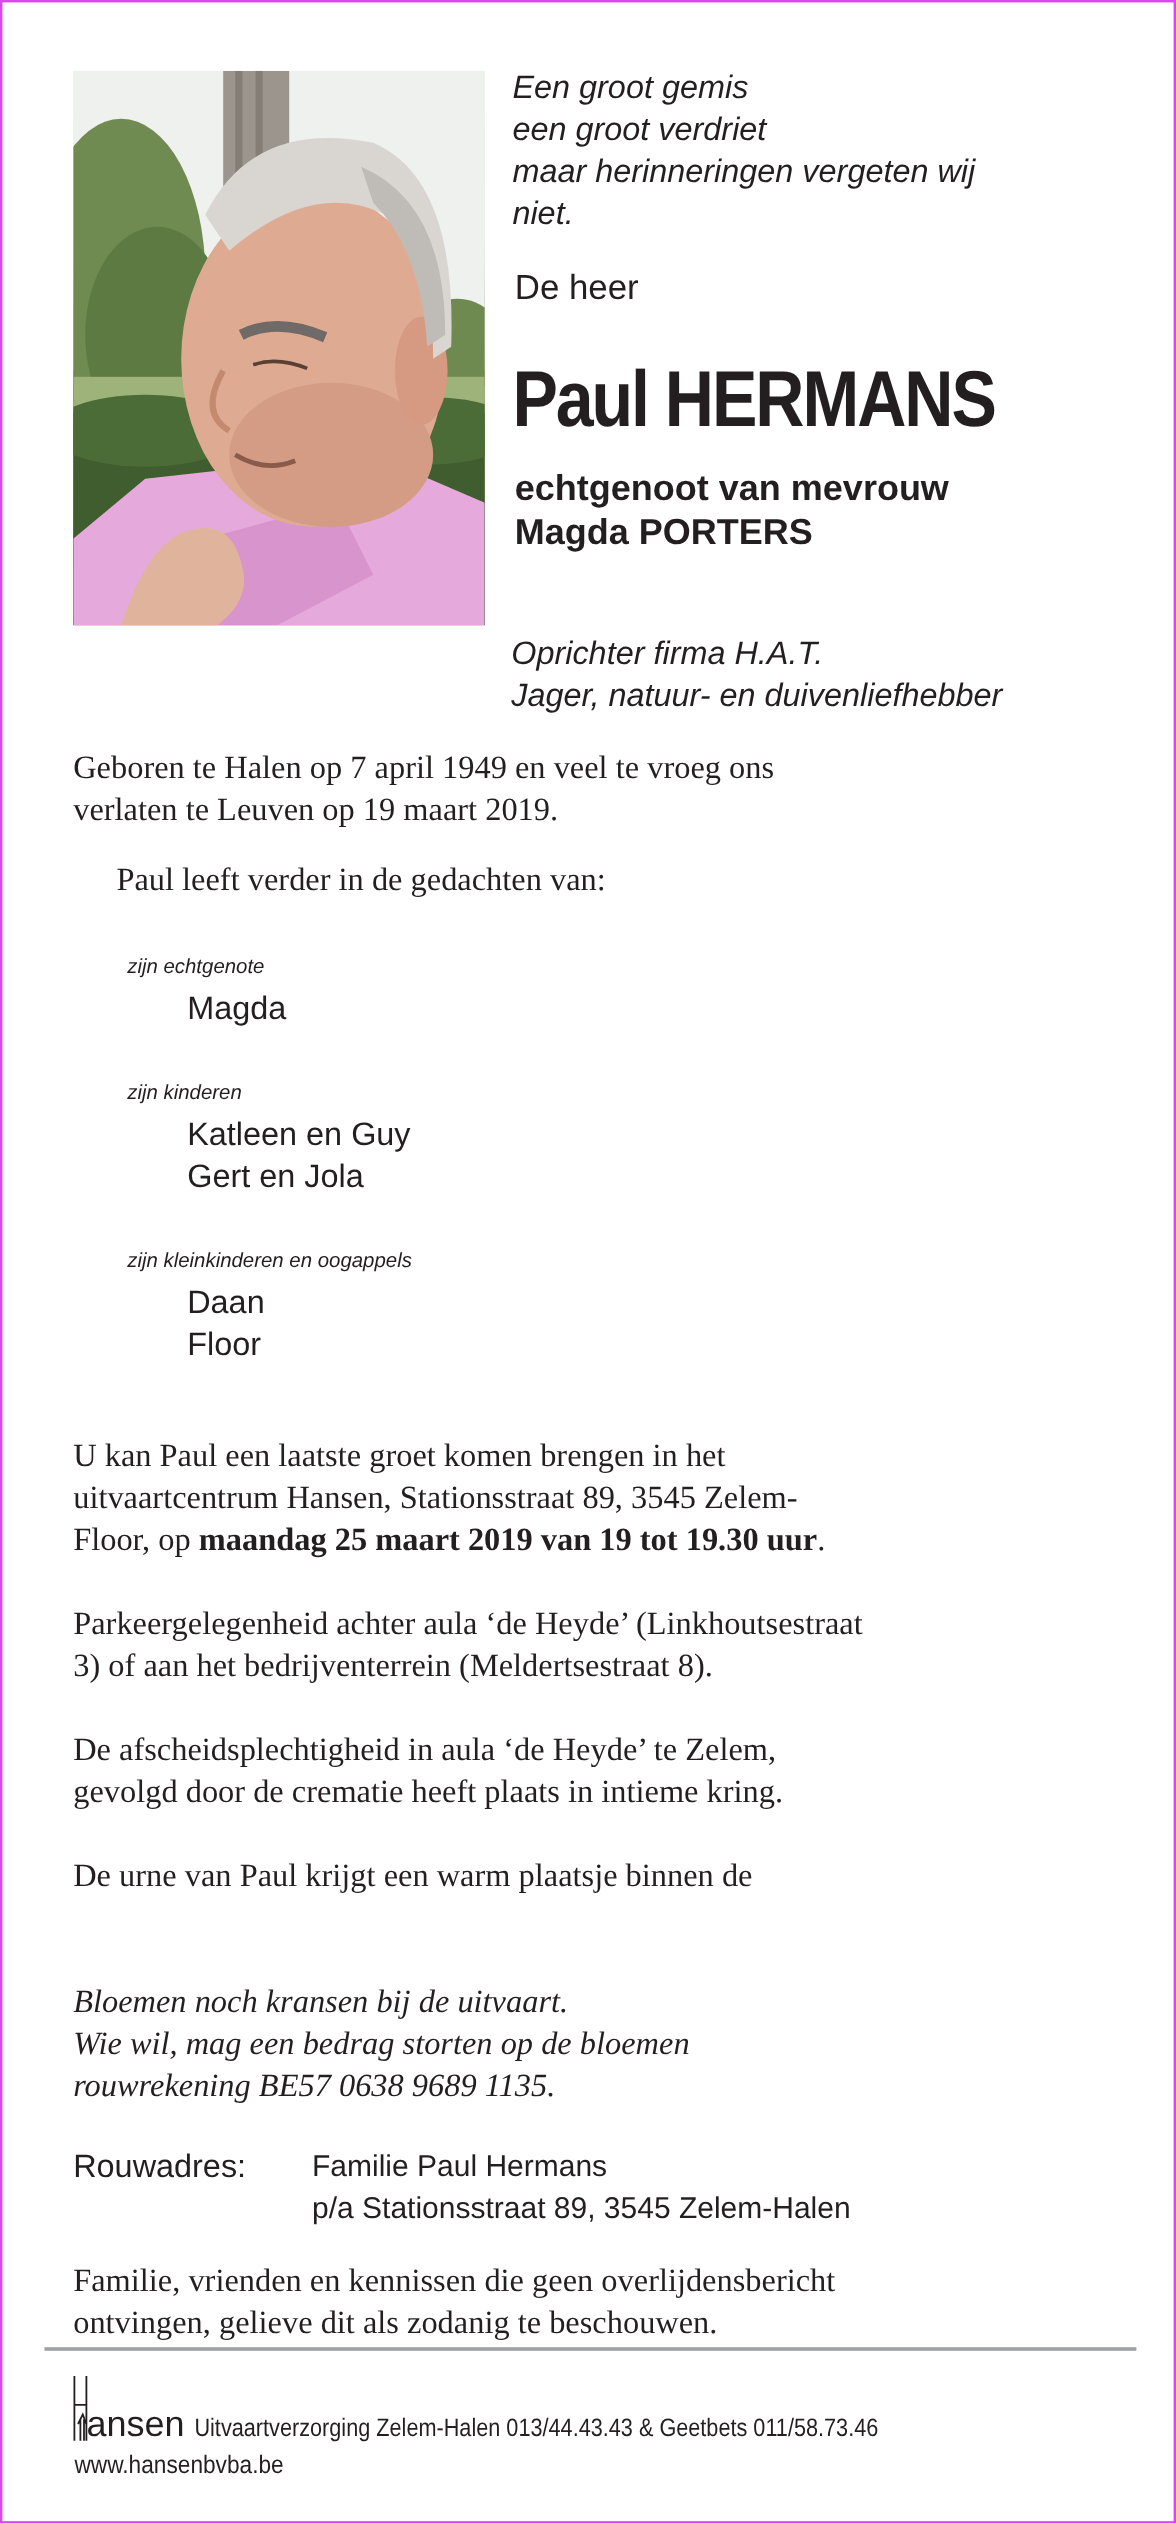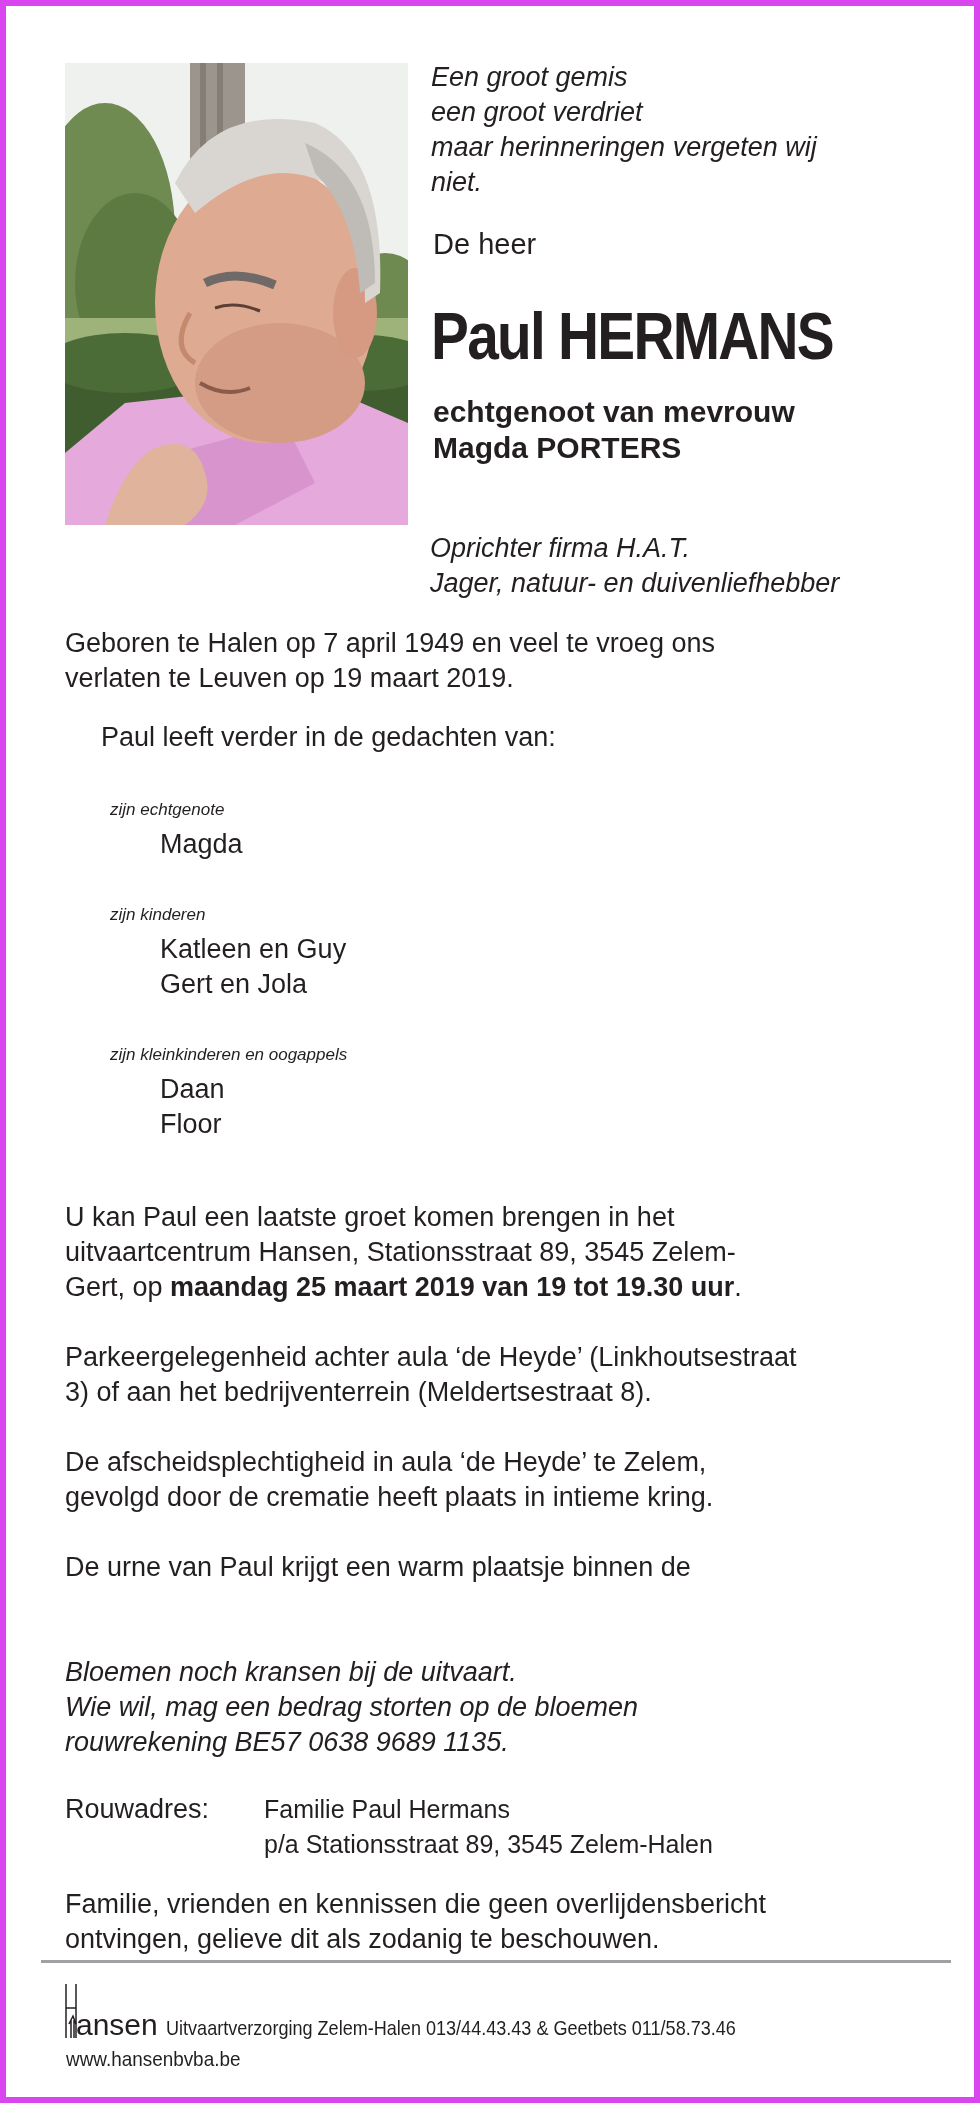--- a/index.html
+++ b/index.html
@@ -5,21 +5,21 @@
     * { box-sizing: border-box; margin: 0; padding: 0; }
     html, body { width: 980px; height: 2103px; background: #ffffff; }
     body {
       font-family: "Liberation Sans", "DejaVu Sans", sans-serif;
       color: #231f20;
       position: relative;
       overflow: hidden;
     }
     .frame {
       position: absolute; left: 0; top: 0; width: 980px; height: 2103px;
-      border: 6px solid #d946ef;
+      border: 2px solid #d946ef;
       background: #ffffff;
     }
     .photo {
       position: absolute; left: 59px; top: 57px; width: 343px; height: 462px;
       overflow: hidden;
       background: linear-gradient(180deg, #eef2ee 0%, #e6ece6 30%, #a7b98d 45%, #6f8a4f 62%, #4e6b36 80%, #3d5a2c 100%);
     }
     .photo svg { position: absolute; left: 0; top: 0; }
     .verse {
       position: absolute; left: 425px; top: 54px;
@@ -43,21 +43,21 @@
     .spouse div { white-space: nowrap; }
     .roles {
       position: absolute; left: 424px; top: 525px;
       font-style: italic; font-size: 27px; line-height: 35px;
     }
     .roles div { white-space: nowrap; }
     .body {
       position: absolute; left: 59px; width: 880px;
       font-size: 27px; line-height: 35px;
     }
-    .body .line { white-space: nowrap; }
+    .body .line { white-space: nowrap; font-family: Liberation Serif, serif; }
     .italic { font-style: italic; }
     .bold { font-weight: bold; }
     .group-label { position: absolute; left: 104px; font-style: italic; font-size: 17px; line-height: 35px; white-space: nowrap; }
     .group-item { position: absolute; left: 154px; font-size: 27px; line-height: 35px; white-space: nowrap; }
     .rouw-label { position: absolute; left: 59px; top: 1786px; font-size: 27px; line-height: 35px; }
     .rouw-value { position: absolute; left: 258px; top: 1786px; font-size: 25px; line-height: 35px; }
     .rouw-value div { white-space: nowrap; }
     .divider {
       position: absolute; left: 35px; top: 1954px; width: 910px; height: 3px;
       background: #a0a1a5;
@@ -164,21 +164,21 @@
     <div class="group-item" style="top:961px;">Gert en Jola</div>
 
     <div class="group-label" style="top:1031px;">zijn kleinkinderen en oogappels</div>
     <div class="group-item" style="top:1066px;">Daan</div>
     <div class="group-item" style="top:1101px;">Floor</div>
   </div>
 
   <div class="body" style="top:1194px;">
     <div class="line">U kan Paul een laatste groet komen brengen in het</div>
     <div class="line">uitvaartcentrum Hansen, Stationsstraat 89, 3545 Zelem-</div>
-    <div class="line"><span>Gert, op </span><span class="bold">maandag 25 maart 2019 van 19 tot 19.30 uur</span><span>.</span></div>
+    <div class="line"><span>Floor, op </span><span class="bold">maandag 25 maart 2019 van 19 tot 19.30 uur</span><span>.</span></div>
   </div>
 
   <div class="body" style="top:1334px;">
     <div class="line">Parkeergelegenheid achter aula ‘de Heyde’ (Linkhoutsestraat</div>
     <div class="line">3) of aan het bedrijventerrein (Meldertsestraat 8).</div>
   </div>
 
   <div class="body" style="top:1439px;">
     <div class="line">De afscheidsplechtigheid in aula ‘de Heyde’ te Zelem,</div>
     <div class="line">gevolgd door de crematie heeft plaats in intieme kring.</div>

